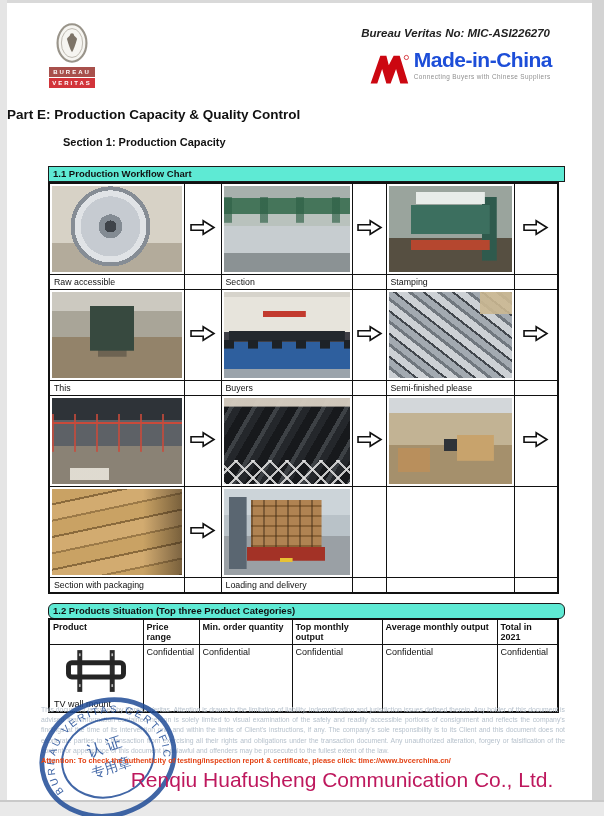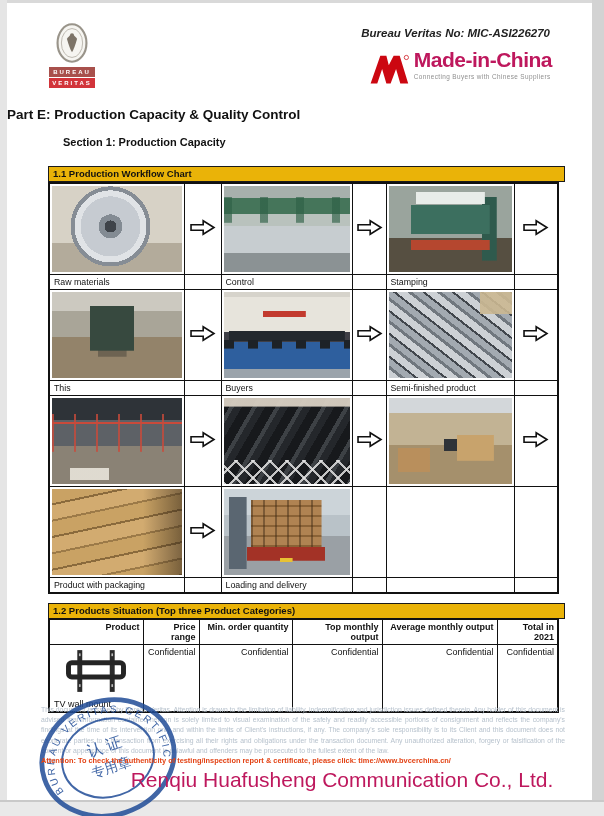--- a/index.html
+++ b/index.html
@@ -13,30 +13,30 @@
 
   
   .bv-logo{position:absolute;left:40px;top:18px;width:50px;text-align:center;}
   .bv-emblem{width:34px;height:44px;display:block;margin:0 auto 2px;}
   .bv-box{color:#fff;font-size:6px;font-weight:bold;letter-spacing:2px;padding:2px 0;width:46px;margin:0 auto;}
   .bv-box-top{background:#a8504c;margin-bottom:1px;}
   .bv-box-bot{background:#d2343a;}
   .bv-no{position:absolute;top:24px;right:57px;font-size:11.5px;font-weight:bold;font-style:italic;color:#222;}
   .mic{position:absolute;top:46px;right:55px;display:flex;align-items:flex-start;}
   .mic-m{width:40px;height:40px;margin-right:4px;}
-  .mic-name{font-size:21px;font-weight:bold;color:#be185d;letter-spacing:-0.5px;line-height:1;}
+  .mic-name{font-size:21px;font-weight:bold;color:#1d4ed8;letter-spacing:-0.5px;line-height:1;}
   .mic-tag{font-size:6.4px;color:#8f8f8f;margin-top:3px;letter-spacing:0.4px;}
 
   .doc-title{position:absolute;left:0;top:104px;width:100%;text-align:left;font-size:13.5px;font-weight:bold;}
   .section-title{position:absolute;left:41px;top:133px;font-size:11px;font-weight:bold;margin-left:15px;}
 
-  .gold-bar{position:absolute;left:41px;width:507px;height:13px;background:#eab308;border:1px solid #1a1a1a;
+  .gold-bar{position:absolute;left:41px;width:507px;height:13px;background:#5eead4;border:1px solid #1a1a1a;
             font-size:9.5px;font-weight:bold;color:#111;padding:1px 4px 0;box-sizing:content-box;line-height:12px;}
   .bar1{top:163px;}
-  .bar2{top:600px;}
+  .bar2{top:600px;border-radius:6px;}
 
   
   table{border-collapse:collapse;}
   .wf{position:absolute;left:41px;top:179px;width:509px;table-layout:fixed;border:2px solid #111;}
   .wf td{border:1px solid #111;padding:0;vertical-align:middle;}
   .wf td.pc{padding:2px;}
   .ph{height:86px;width:100%;}
   .wf td.ac{text-align:center;background:#fff;}
   .arr{display:inline-block;line-height:0;}
   .wf td.lbl{height:12px;font-size:8.8px;padding:1px 4px;vertical-align:middle;}
@@ -87,21 +87,21 @@
   .p11{background:
       linear-gradient(#e8c233,#e8c233) 50% 84%/10% 5% no-repeat,
       linear-gradient(#a33226,#a33226) 50% 80%/62% 16% no-repeat,
       repeating-linear-gradient(90deg, rgba(60,40,20,.45) 0 2px, rgba(0,0,0,0) 2px 12px) 50% 36%/56% 64% no-repeat,
       repeating-linear-gradient(0deg, #b08352 0 8px, #8a6236 8px 10px) 50% 36%/56% 64% no-repeat,
       linear-gradient(#5a6671,#5a6671) 5% 55%/14% 84% no-repeat,
       linear-gradient(180deg,#ccd4d9 0 30%, #b9c2c8 30% 55%, #9aa0a5 55%);}
 
   
   .pt{position:absolute;left:41px;top:615px;width:509px;table-layout:fixed;border:2px solid #111;}
-  .pt th,.pt td{border:1px solid #111;font-size:9px;padding:2px 3px;text-align:right;vertical-align:top;}
+  .pt th,.pt td{border:1px solid #111;font-size:9px;padding:2px 3px;text-align:left;vertical-align:top;}
   .pt th{font-weight:bold;height:12px;}
   .pt td{height:62px;}
   .prod-cell{position:relative;padding:2px 3px;}
   .tvmount{display:block;width:84px;height:44px;margin:2px auto 0;}
   .prod-name{position:absolute;left:4px;bottom:2px;font-size:9px;}
   .conf{font-size:9px;}
 
   
   .disclaimer{position:absolute;left:34px;top:702px;width:524px;font-size:6.8px;line-height:1.5;
               color:#b7c2cd;text-align:justify;z-index:1;}
@@ -170,23 +170,23 @@
                   <path d="M3 9 h18 V3 l16 10 -16 10 v-6 H3 z" fill="#fff" stroke="#111" stroke-width="2.4"></path>
                 </svg></span></td>
         <td class="pc">
               <div class="ph p3"></div>
             </td>
         <td class="ac"><span class="arr"><svg width="27" height="19" viewBox="0 0 40 26">
                   <path d="M3 9 h18 V3 l16 10 -16 10 v-6 H3 z" fill="#fff" stroke="#111" stroke-width="2.4"></path>
                 </svg></span></td>
       </tr>
       <tr>
-        <td class="lbl">Raw materials</td>
-        <td class="lbl"></td>
-        <td class="lbl">Control</td>
+        <td class="lbl">Raw accessible</td>
+        <td class="lbl"></td>
+        <td class="lbl">Section</td>
         <td class="lbl"></td>
         <td class="lbl">Stamping</td>
         <td class="lbl"></td>
       </tr>
       <tr>
         <td class="pc">
               <div class="ph p4"></div>
             </td>
         <td class="ac"><span class="arr"><svg width="27" height="19" viewBox="0 0 40 26">
                   <path d="M3 9 h18 V3 l16 10 -16 10 v-6 H3 z" fill="#fff" stroke="#111" stroke-width="2.4"></path>
@@ -202,21 +202,21 @@
             </td>
         <td class="ac"><span class="arr"><svg width="27" height="19" viewBox="0 0 40 26">
                   <path d="M3 9 h18 V3 l16 10 -16 10 v-6 H3 z" fill="#fff" stroke="#111" stroke-width="2.4"></path>
                 </svg></span></td>
       </tr>
       <tr>
         <td class="lbl">This</td>
         <td class="lbl"></td>
         <td class="lbl">Buyers</td>
         <td class="lbl"></td>
-        <td class="lbl">Semi-finished product</td>
+        <td class="lbl">Semi-finished please</td>
         <td class="lbl"></td>
       </tr>
       <tr>
         <td class="pc">
               <div class="ph p7"></div>
             </td>
         <td class="ac"><span class="arr"><svg width="27" height="19" viewBox="0 0 40 26">
                   <path d="M3 9 h18 V3 l16 10 -16 10 v-6 H3 z" fill="#fff" stroke="#111" stroke-width="2.4"></path>
                 </svg></span></td>
         <td class="pc">
@@ -240,21 +240,21 @@
                   <path d="M3 9 h18 V3 l16 10 -16 10 v-6 H3 z" fill="#fff" stroke="#111" stroke-width="2.4"></path>
                 </svg></span></td>
         <td class="pc">
               <div class="ph p11"></div>
             </td>
         <td class="ac"></td>
         <td class="pc"></td>
         <td class="ac"></td>
       </tr>
       <tr>
-        <td class="lbl">Product with packaging</td>
+        <td class="lbl">Section with packaging</td>
         <td class="lbl"></td>
         <td class="lbl">Loading and delivery</td>
         <td class="lbl"></td>
         <td class="lbl"></td>
         <td class="lbl"></td>
       </tr>
     </tbody>
       </table>
 
     <div class="gold-bar bar2">1.2 Products Situation (Top three Product Categories)</div>

